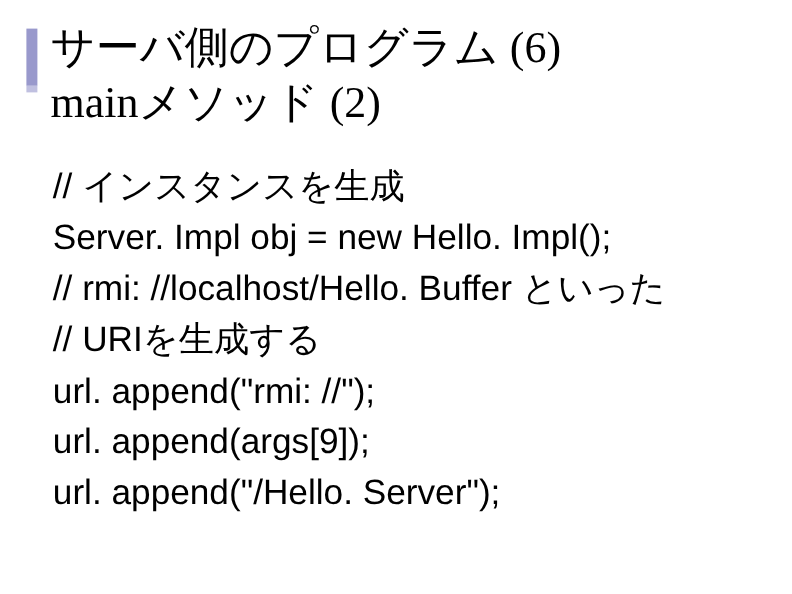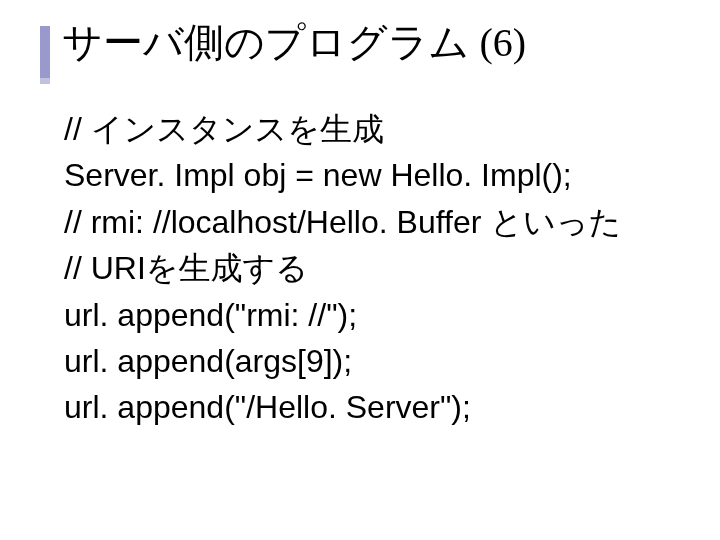--- a/index.html
+++ b/index.html
@@ -9,21 +9,21 @@
     height: 540px;
     background: #ffffff;
     font-family: "Hiragino Kaku Gothic ProN", "Meiryo", "MS PGothic", sans-serif;
     color: #000000;
     overflow: hidden;
   }
   .slide {
     box-sizing: border-box;
     width: 720px;
     height: 540px;
-    padding: 18px 40px 40px 56px;
+    padding: 18px 40px 40px 40px;
   }
   .title-block {
     display: flex;
     align-items: flex-start;
     margin-left: -16px;
   }
   .bullet {
     width: 10px;
     height: 52px;
     background: #9999cc;
@@ -61,20 +61,21 @@
   }
 </style>
 </head>
 <body>
 
 <div class="slide">
   <div class="title-block">
     <div class="bullet"></div>
     <h1 class="title">
       <span>サーバ側のプログラム (6)</span><br>
+      <span>mainメソッド (2)</span>
     </h1>
   </div>
 
   <div class="body">
     <div class="line">// インスタンスを生成</div>
     <div class="line">Server. Impl obj = new Hello. Impl();</div>
     <div class="line">// rmi: //localhost/Hello. Buffer といった</div>
     <div class="line">// URIを生成する</div>
     <div class="line">url. append("rmi: //");</div>
     <div class="line">url. append(args[9]);</div>

